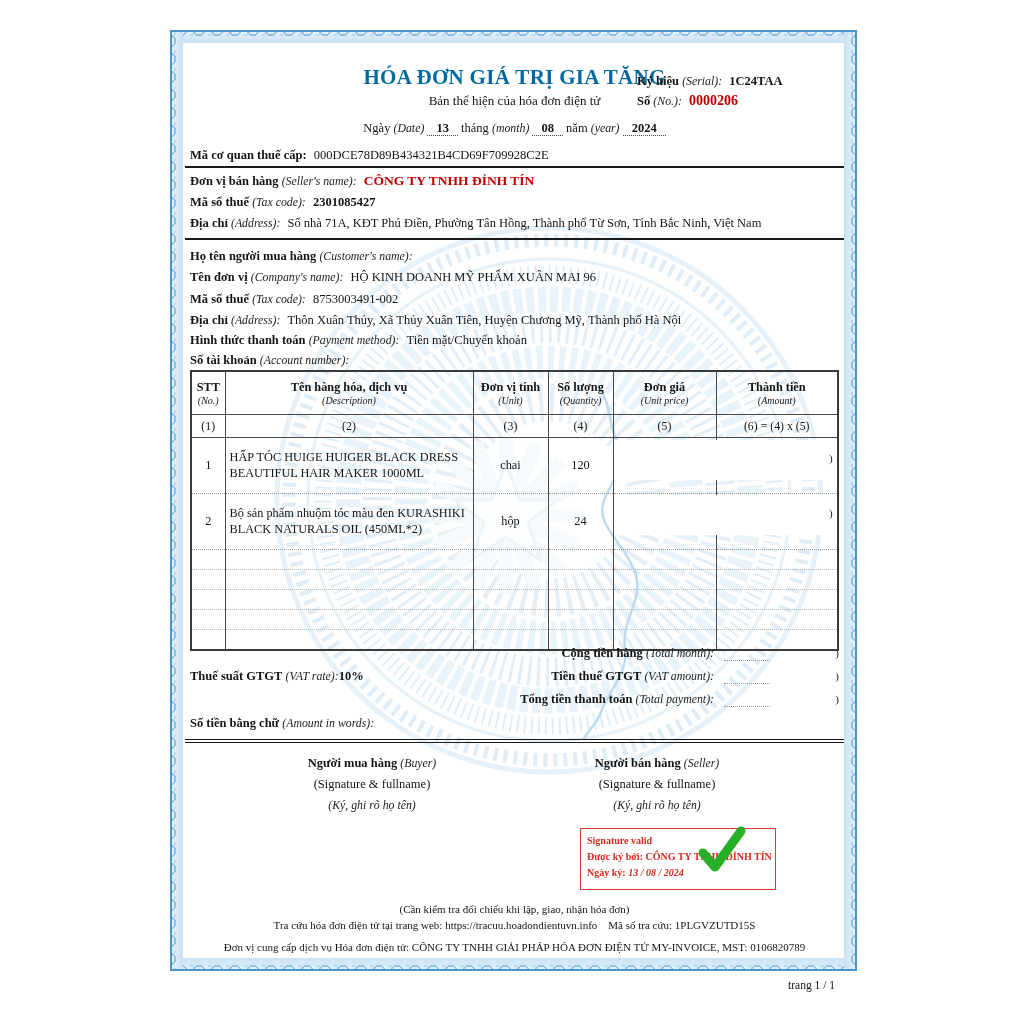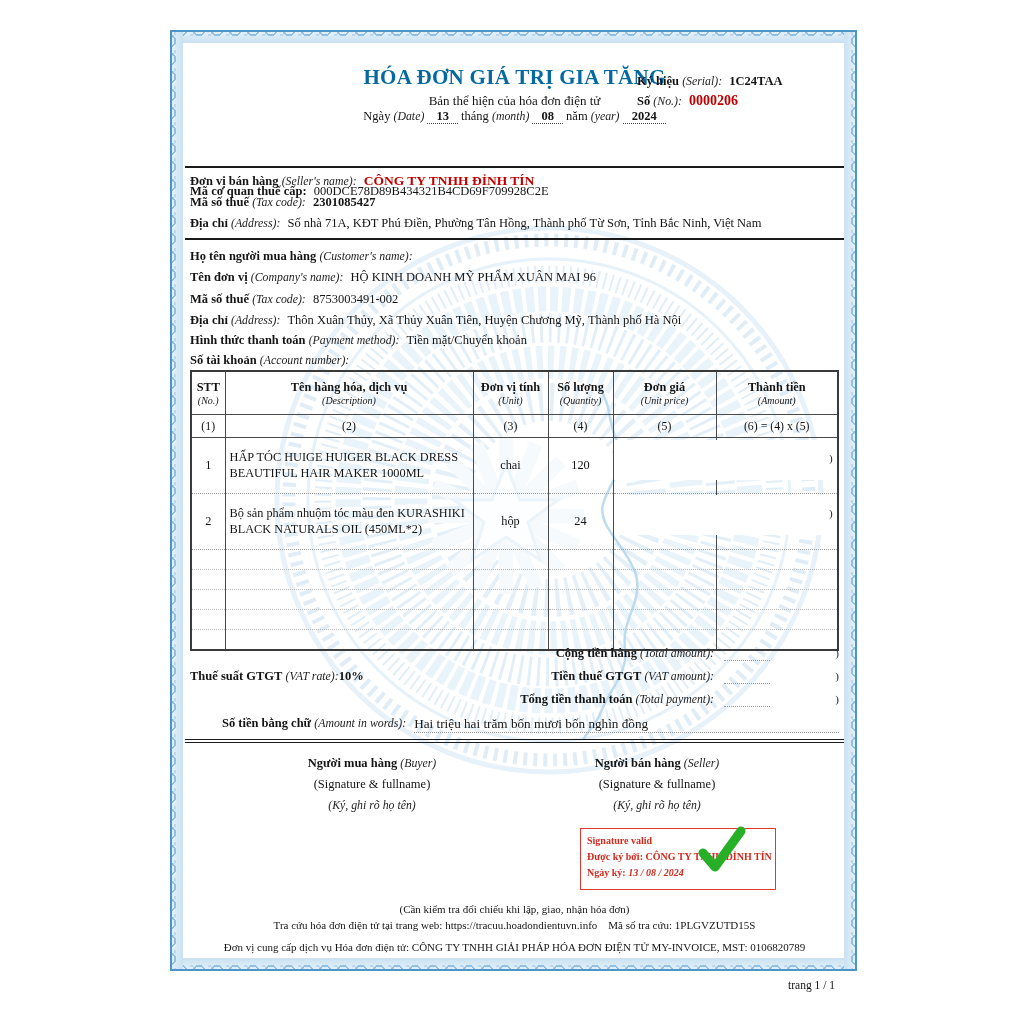--- a/index.html
+++ b/index.html
@@ -39,21 +39,21 @@
   .b { font-weight:bold; }
   .i { font-style:italic; font-size:11.8px; color:#222; }
   .red { color:#c00000; }
   .val { margin-left:4px; }
   .hr { position:absolute; left:0; right:0; border-top:2px solid #1a1a1a; }
   .hr-dbl { position:absolute; left:0; right:0; border-top:4px double #1a1a1a; }
 
   .title-wrap { position:absolute; left:0; right:0; top:20px; text-align:center; }
   .inv-title { font-size:21px; font-weight:bold; color:#0369a1; letter-spacing:0.3px; }
   .inv-sub { font-size:13px; margin-top:3px; }
-  .date-line { font-size:12.5px; margin-top:0; }
+  .date-line { font-size:12.5px; margin-top:12px; }
   .date-num { font-weight:bold; border-bottom:1px dotted #444; padding:0 9px; }
 
   .serial-block { position:absolute; left:452px; top:26px; width:205px; font-size:12.5px; line-height:20px; white-space:nowrap; }
 
   table.items {
     position:absolute; left:5px; top:325px; width:647px;
     border-collapse:collapse; table-layout:fixed; font-size:12.3px;
   }
   table.items th, table.items td {
     border-left:1px solid #4a4a4a; border-right:1px solid #4a4a4a;
@@ -71,21 +71,21 @@
 
   .tbl-wrap { position:absolute; left:5px; top:325px; width:647px; height:267px; }
   .redact { position:absolute; background:#ffffff; z-index:2; }
   .frag { position:absolute; z-index:3; font-size:11px; color:#222; }
 
   .trow { position:absolute; left:5px; right:5px; display:flex; align-items:baseline; font-size:12.5px; white-space:nowrap; }
   .t-label { width:524px; text-align:right; }
   .t-dots { width:46px; margin-left:10px; border-bottom:1.5px dotted #999; align-self:flex-end; height:13px; }
   .t-frag { margin-left:auto; font-size:11px; color:#222; }
 
-  .words-row { position:absolute; left:5px; right:5px; display:flex; align-items:flex-start; font-size:12.5px;margin-left:32px; }
+  .words-row { position:absolute; left:5px; right:5px; display:flex; align-items:flex-end; font-size:12.5px; }
   .words-val { flex:1; margin-left:8px; font-size:13.2px; border-bottom:1px dotted #999; white-space:nowrap; }
 
   .sig-col { position:absolute; width:250px; text-align:center; font-size:12.5px; line-height:21px; }
   .stamp {
     position:absolute; left:395px; top:783px; width:196px; height:62px;
     border:1.5px solid #e03a2f; box-sizing:border-box; padding:4px 6px;
     font-size:10px; line-height:16px; color:#d42a1e; font-weight:bold; white-space:nowrap; background:rgba(255,255,255,0.75);
   }
   .stamp .it { font-style:italic; font-weight:bold; }
   .check { position:absolute; right:28px; top:-4px; z-index:4; }
@@ -155,21 +155,21 @@
         <span class="i">(Serial):</span>
         <span class="b val">1C24TAA</span>
       </div>
       <div>
         <span class="b">Số</span>
         <span class="i">(No.):</span>
         <span class="b red val" style="font-size:14px;">0000206</span>
       </div>
     </div>
 
-    <div class="row" style="top:103px;margin-top:36px;">
+    <div class="row" style="top:103px;">
       <span class="b">Mã cơ quan thuế cấp:</span>
       <span class="val">000DCE78D89B434321B4CD69F709928C2E</span>
     </div>
     <div class="hr" style="top:121px;"></div>
 
     <div class="row" style="top:128px;">
       <span class="b">Đơn vị bán hàng</span>
       <span class="i">(Seller's name):</span>
       <span class="b red val" style="font-size:13.5px;">CÔNG TY TNHH ĐỈNH TÍN</span>
     </div>
@@ -302,42 +302,41 @@
       </table>
 
     <div class="tbl-wrap">
       <div class="redact" style="left:424px; top:70px; width:214px; height:40px;"></div>
       <div class="redact" style="left:424px; top:125px; width:214px; height:40px;"></div>
       <span class="frag" style="left:639px; top:82px;">)</span>
       <span class="frag" style="left:639px; top:137px;">)</span>
     </div>
 
     <div class="trow" style="top:601px;">
-      <span class="t-label"><span class="b">Cộng tiền hàng</span> <span class="i">(Total amount):</span><span></span></span>
+      <span class="t-label"><span class="b">Cộng tiền hàng</span> <span class="i">(Total month):</span><span></span></span>
       <span class="t-dots"></span>
       <span class="t-frag">)</span>
     </div>
     <div class="row" style="top:624px;">
       <span class="b">Thuế suất GTGT</span>
       <span class="i">(VAT rate):</span><span class="b">10%</span>
     </div>
     <div class="trow" style="top:624px;">
       <span class="t-label"><span class="b">Tiền thuế GTGT</span> <span class="i">(VAT amount):</span><span></span></span>
       <span class="t-dots"></span>
       <span class="t-frag">)</span>
     </div>
     <div class="trow" style="top:647px;">
       <span class="t-label"><span class="b">Tổng tiền thanh toán</span> <span class="i">(Total payment):</span><span></span></span>
       <span class="t-dots"></span>
       <span class="t-frag">)</span>
     </div>
 
     <div class="words-row" style="top:671px;">
       <span><span class="b">Số tiền bằng chữ</span> <span class="i">(Amount in words):</span></span>
-      <span class="words-val">Hai triệu hai trăm bốn mươi bốn nghìn đồng</span>
     </div>
     <div class="hr-dbl" style="top:694px;"></div>
 
     <div class="sig-col" style="left:62px; top:708px;">
       <div><span class="b">Người mua hàng</span> <span class="i">(Buyer)</span></div>
       <div>(Signature &amp; fullname)</div>
       <div class="i">(Ký, ghi rõ họ tên)</div>
     </div>
     <div class="sig-col" style="left:347px; top:708px;">
       <div><span class="b">Người bán hàng</span> <span class="i">(Seller)</span></div>

